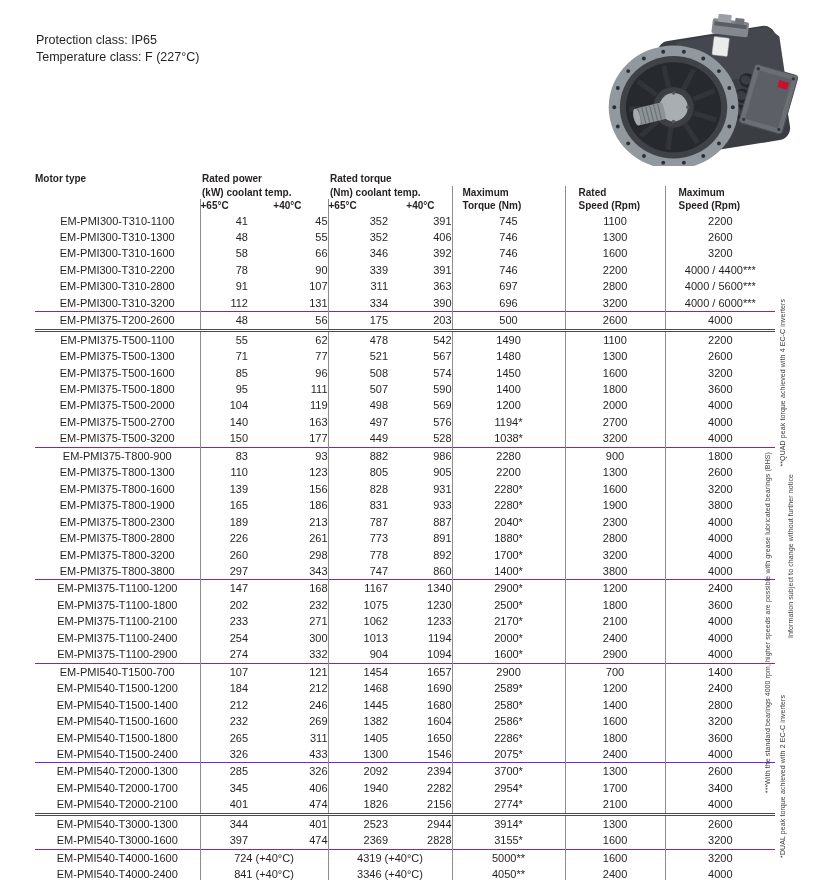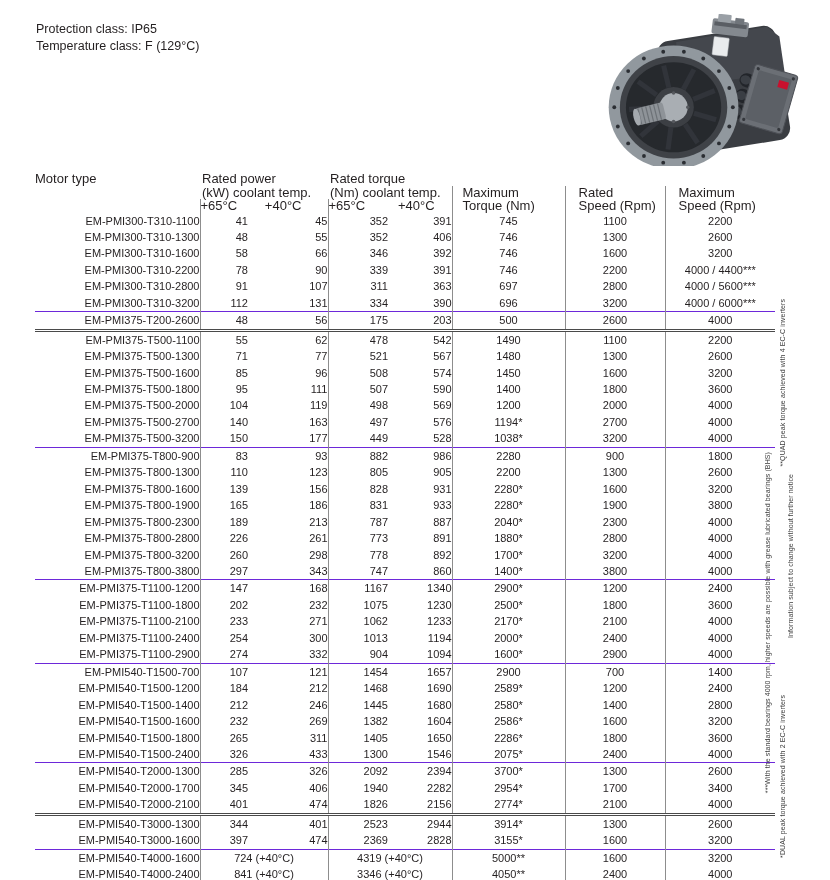--- a/index.html
+++ b/index.html
@@ -1,36 +1,36 @@
 <!DOCTYPE html>
 <html><head>
 <meta charset="utf-8">
 <style>
   html,body{margin:0;padding:0;background:#ffffff;}
   body{width:830px;height:880px;overflow:hidden;font-family:"Liberation Sans",sans-serif;-webkit-font-smoothing:antialiased;}
   #page{position:relative;width:830px;height:880px;background:#fff;}
 
   
-  #info{position:absolute;left:36px;top:21px;font-size:12.5px;line-height:16.6px;color:#231f20;}
+  #info{position:absolute;left:36px;top:32px;font-size:12.5px;line-height:16.6px;color:#231f20;}
 
   
   #photo{position:absolute;left:602px;top:14px;width:210px;height:152px;}
 
   
   #spec{position:absolute;left:35px;top:172px;width:740px;border-collapse:collapse;table-layout:fixed;color:#231f20;}
-  #spec th{font-weight:normal;font-size:13px;line-height:13.5px;padding:0;vertical-align:bottom;}
+  #spec th{font-weight:bold;font-size:10px;line-height:13.5px;padding:0;vertical-align:bottom;}
   #spec td{font-size:11px;height:16.45px;padding:0;line-height:16.45px;white-space:nowrap;}
   #spec th.motor-h{vertical-align:top;text-align:left;}
   #spec th.grp{text-align:left;padding-left:2px;}
   #spec th.h65{text-align:left;padding-right:4px;}
   #spec th.h40p{text-align:right;padding-right:26px;}
   #spec th.h40t{text-align:right;padding-right:17px;}
   #spec th.bigh{text-align:left;padding-left:10px;vertical-align:bottom;}
   #spec th.rsh,#spec th.msh{padding-left:13px;}
-  td.motor{text-align:right;margin-top:20px;}
+  td.motor{text-align:center;margin-top:20px;}
   td.p65{text-align:right;padding-right:4px;}
   td.p40{text-align:right;padding-right:18px;}
   td.t65{text-align:right;padding-right:4px;}
   td.t40{text-align:right;padding-right:12px;}
   td.maxt,td.rs,td.ms,td.pm,td.tm{text-align:center;}
   
   td.p65,td.t65,td.maxt,td.rs,td.ms,td.pm,td.tm,
   th.v{border-left:1px solid #8d8d8d;}
   
   tr.sep td{border-top:1px solid #6d28d9;}
@@ -40,21 +40,21 @@
   
   .vnote{position:absolute;writing-mode:vertical-rl;transform:rotate(180deg);font-size:7px;letter-spacing:0.1px;color:#3c3c3c;white-space:nowrap;}
 </style>
 </head>
 <body>
 
 <div id="page">
 
   <div id="info">
     <div>Protection class: IP65</div>
-    <div>Temperature class: F (129°C)</div>
+    <div>Temperature class: F (227°C)</div>
   </div>
 
   <svg id="photo" viewBox="0 0 200 150" xmlns="http://www.w3.org/2000/svg">
 
     <rect x="58" y="18" width="118" height="114" rx="12" transform="rotate(-9 120 78)" fill="#3a3d42"></rect>
     <path d="M70 26 L160 14 L172 24 L176 60 L70 70 Z" transform="rotate(-2 120 40)" fill="#44474d"></path>
 
     <g transform="translate(106,4) rotate(7)">
       <rect x="0" y="0" width="36" height="15" rx="2" fill="#84898f"></rect>
       <rect x="5" y="-5" width="13" height="8" rx="1" fill="#9aa0a6"></rect>

